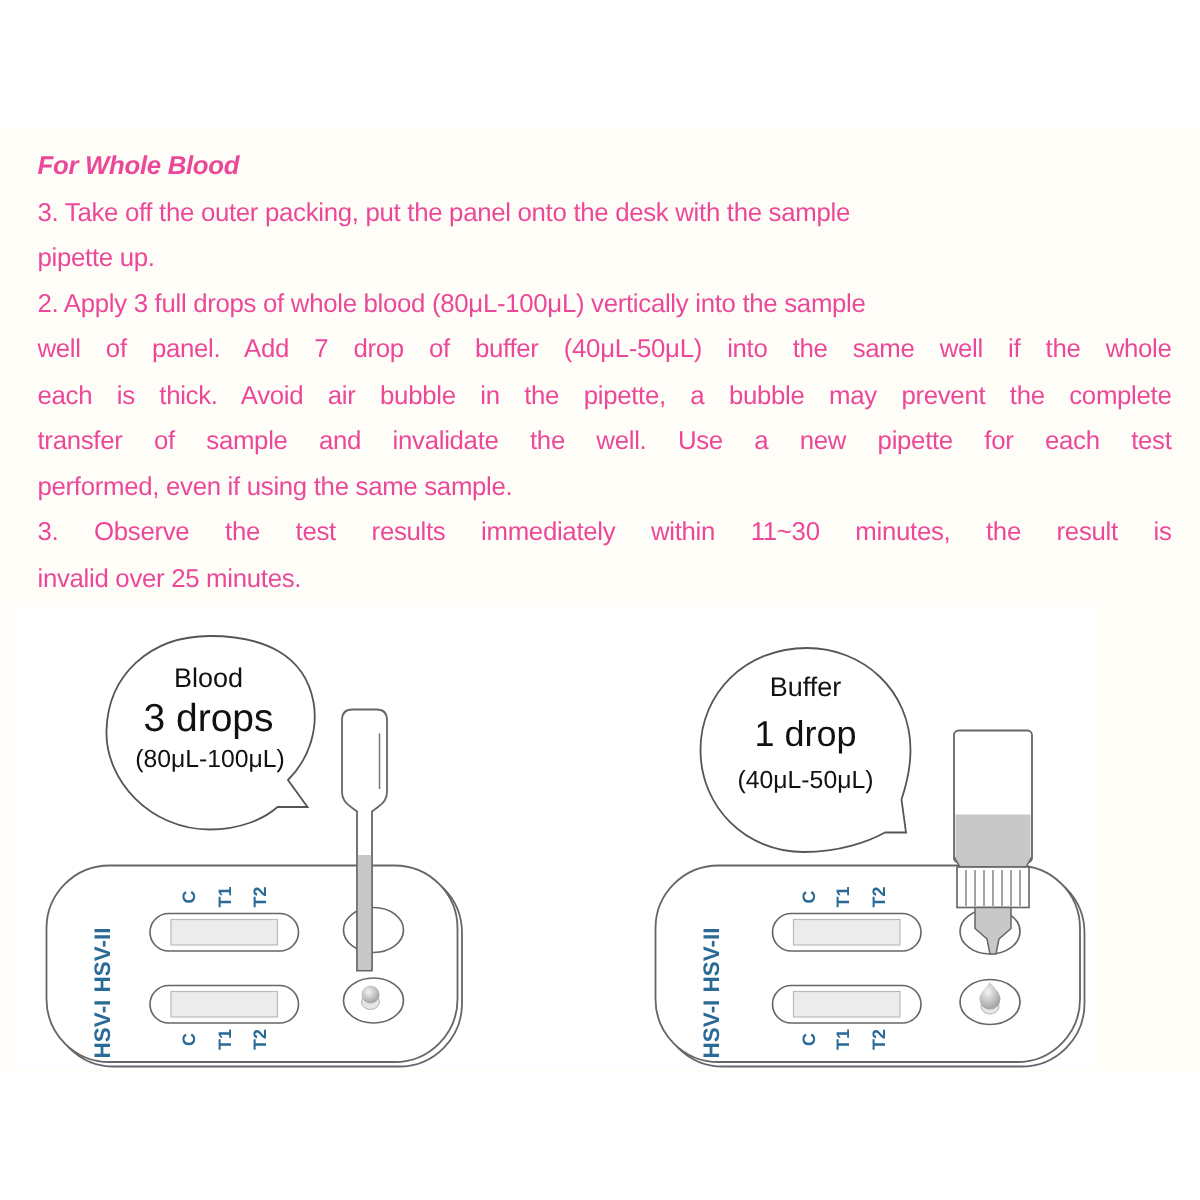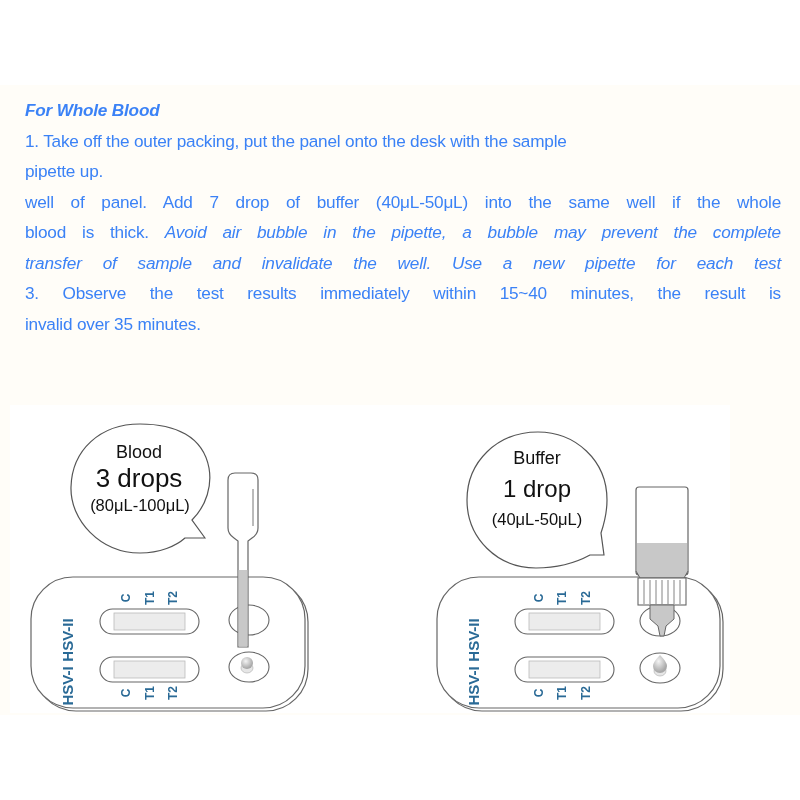--- a/index.html
+++ b/index.html
@@ -12,51 +12,53 @@
       position: absolute; left: 0; top: 85px; width: 800px; height: 630px;
       background: #fffdf8;
     }
     .diagram-area {
       position: absolute; left: 10px; top: 405px; width: 720px; height: 308px;
       background: #ffffff;
     }
     .instructions {
       position: absolute; left: 25px; top: 95px; width: 756px;
       font-family: "Liberation Sans", sans-serif;
-      font-size: 17.2px; line-height: 30.5px; color: #3b82f6;
+      font-size: 17.2px; line-height: 30.5px; color: #ec4899;
       letter-spacing: -0.2px;
     }
     .instructions .heading { font-weight: bold; font-style: italic; }
     .instructions .step { margin: 0; }
     .instructions .jfull { text-align: justify; text-align-last: justify; }
-    .instructions .ital { font-style: italic; }
+    .instructions .ital { }
     svg.diagram { position: absolute; left: 0; top: 0; }
     .bubble-text { font-family: "Liberation Sans", sans-serif; fill: #111; text-anchor: middle; }
     .strip-label { font-family: "Liberation Sans", sans-serif; font-weight: bold; fill: #2a6a96; }
   </style>
 </head>
 <body>
 
 <div class="cream"></div>
 <div class="diagram-area"></div>
 
 <div class="instructions">
   <div class="heading">For Whole Blood</div>
   <div class="step">
-    <div>1. Take off the outer packing, put the panel onto the desk with the sample</div>
+    <div>3. Take off the outer packing, put the panel onto the desk with the sample</div>
     <div>pipette up.</div>
   </div>
   <div class="step">
+    <div>2. Apply 3 full drops of whole blood (80μL-100μL) vertically into the sample</div>
     <div class="jfull">well of panel. Add 7 drop of buffer (40μL-50μL) into the same well if the whole</div>
-    <div class="jfull"><span>blood is thick. </span><span class="ital">Avoid air bubble in the pipette, a bubble may prevent the complete</span></div>
+    <div class="jfull"><span>each is thick. </span><span class="ital">Avoid air bubble in the pipette, a bubble may prevent the complete</span></div>
     <div class="jfull ital">transfer of sample and invalidate the well. Use a new pipette for each test</div>
+    <div class="ital">performed, even if using the same sample.</div>
   </div>
   <div class="step">
-    <div class="jfull">3. Observe the test results immediately within 15~40 minutes, the result is</div>
-    <div>invalid over 35 minutes.</div>
+    <div class="jfull">3. Observe the test results immediately within 11~30 minutes, the result is</div>
+    <div>invalid over 25 minutes.</div>
   </div>
 </div>
 
 <svg class="diagram" width="800" height="800" viewBox="0 0 800 800">
   <defs>
     <radialGradient id="dropGrad" cx="40%" cy="35%" r="60%">
       <stop offset="0%" stop-color="#f4f4f4"></stop>
       <stop offset="100%" stop-color="#a8a8a8"></stop>
     </radialGradient>
   </defs>

